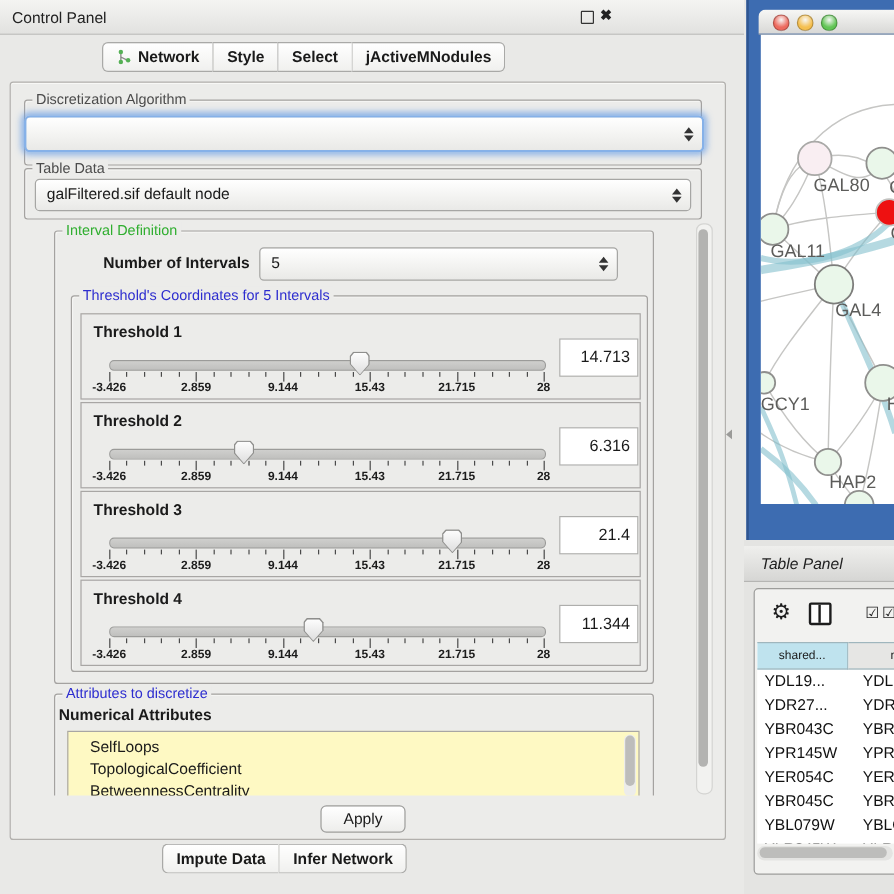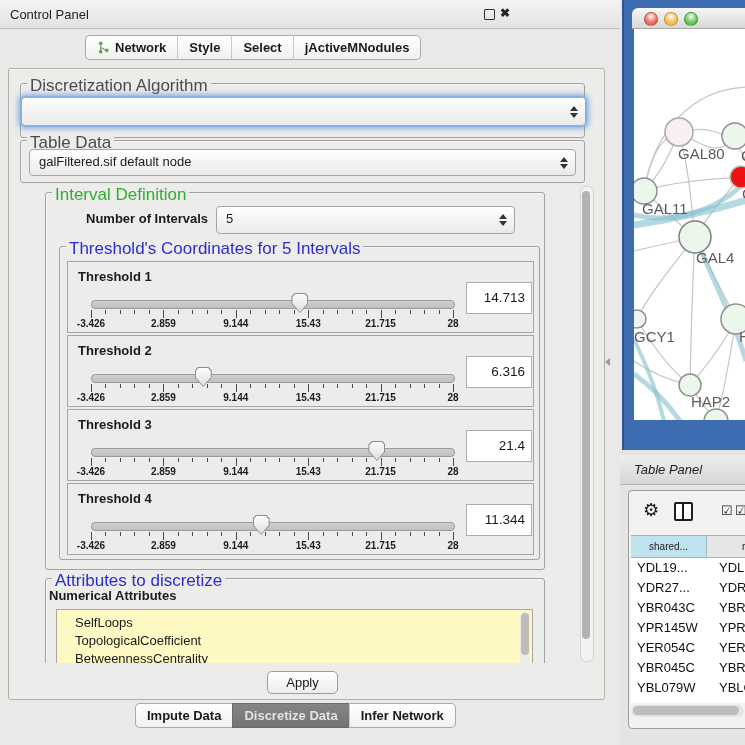--- a/index.html
+++ b/index.html
@@ -15,21 +15,21 @@
   #top-tabs{left:85px;top:35px;height:23px;display:flex;}
   .tab{height:23px;line-height:23px;padding:0 11px;font-size:13px;font-weight:bold;background:linear-gradient(#ffffff,#f0f0ee);border-top:1px solid #a9a9a7;border-bottom:1px solid #a9a9a7;display:flex;align-items:center;gap:5px;}
   .tab.first{border-left:1px solid #a9a9a7;border-radius:5px 0 0 5px;}
   .tab.last{border-right:1px solid #a9a9a7;border-radius:0 5px 5px 0;}
   .tab.sep{border-left:1px solid #c9c9c7;}
   .tab.selected{background:linear-gradient(#858583,#737371);color:#e3e3e1;border-color:#6b6b69;}
   .net-ico{width:13px;height:13px;display:inline-block;}
   
   #main-panel{left:8px;top:68px;width:595px;height:630px;background:#ececea;border:1px solid #b2b0ad;border-radius:3px;box-shadow:inset 0 1px 0 #f8f8f6;}
   .groupbox{position:absolute;border:1px solid #a4a2a0;border-radius:3px;box-shadow:inset 1px 1px 0 #f5f5f3;}
-  .grouptitle{position:absolute;top:-8px;left:6px;background:#ececea;padding:0 3px;font-size:17px;}
+  .grouptitle{position:absolute;top:-8px;left:6px;background:#ececea;padding:0 3px;font-size:12px;}
   .gt-gray{color:#4b4b4b;}
   .gt-green{color:#2fae2f;}
   .gt-blue{color:#2d2dcf;}
   .combo{position:absolute;background:linear-gradient(#ffffff,#f3f3f1 55%,#e9e9e7);border:1px solid #a6a6a4;border-radius:4px;font-size:13px;}
   .combo .val{position:absolute;left:9px;top:4px;white-space:nowrap;}
   .spinner{position:absolute;right:7px;top:50%;transform:translateY(-50%);width:9px;height:14px;}
   .spinner i{position:absolute;left:1px;width:0;height:0;border-left:4px solid transparent;border-right:4px solid transparent;}
   .spinner .up{top:1px;border-bottom:5px solid #333;}
   .spinner .dn{bottom:1px;border-top:5px solid #333;}
   #algo-combo{left:20px;top:96px;width:563px;height:27px;border:2px solid #86b1e8;box-shadow:0 0 5px 2px rgba(110,160,230,.75);border-radius:5px;}
@@ -349,23 +349,20 @@
 
   <div id="vscroll" class="abs">
       <span class="thumb"></span>
     </div>
 
   <div id="apply-btn" class="abs">Apply</div>
 
   <div id="bottom-tabs" class="abs">
       <div class="tab first">
         <span>Impute Data</span>
-      </div>
-      <div class="tab selected sep">
-        <span>Discretize Data</span>
       </div>
       <div class="tab last sep">
         <span>Infer Network</span>
       </div>
     </div>
 
   <div id="splitter-arrow" class="abs"></div>
 
   <div id="net-frame" class="abs">
     <div id="net-titlebar">

